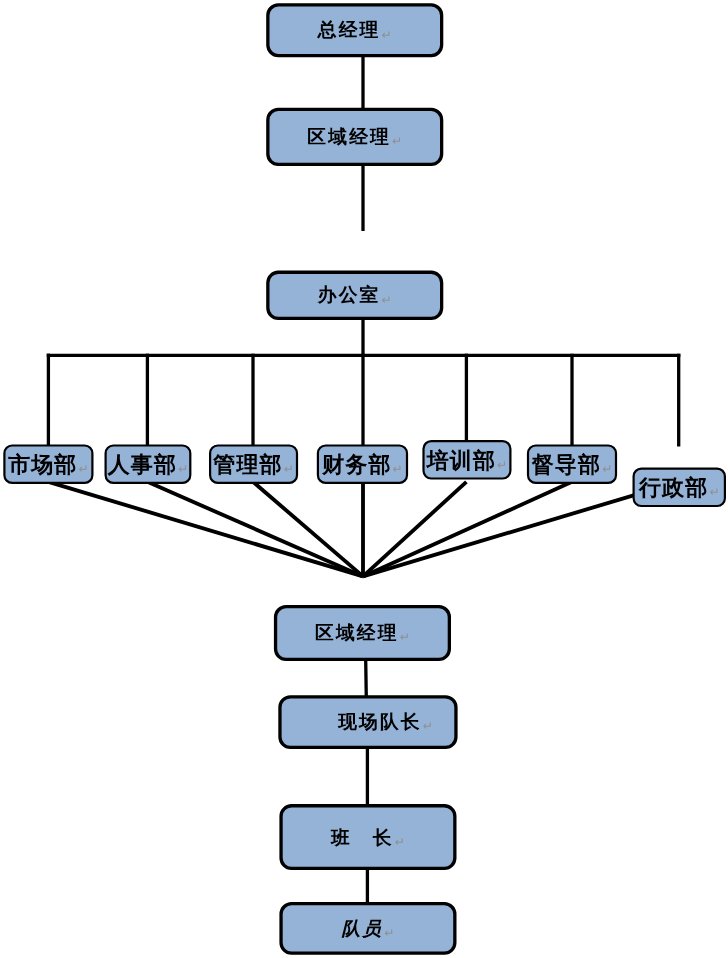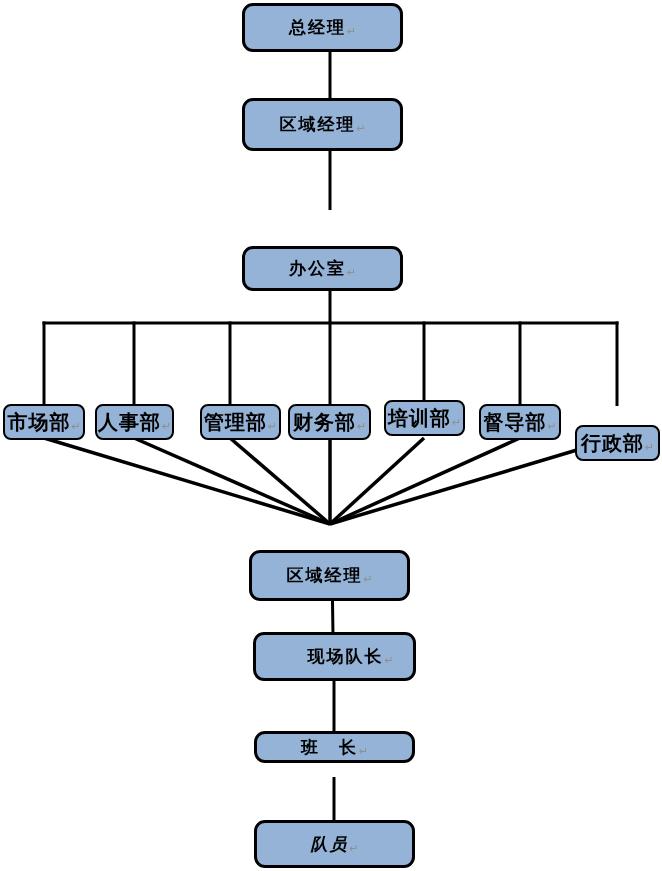--- a/index.html
+++ b/index.html
@@ -105,21 +105,21 @@
   </div>
 
   <div class="node dept" style="left:3px;top:404px;width:82px;height:36px;">
     <span class="label">市场部</span>
       <span class="pmark">↵</span>
   </div>
   <div class="node dept" style="left:95px;top:404px;width:79px;height:36px;">
     <span class="label">人事部</span>
       <span class="pmark">↵</span>
   </div>
-  <div class="node dept" style="left:200px;top:404px;width:81px;height:36px;">
+  <div class="node dept" style="left:190px;top:404px;width:81px;height:36px;">
     <span class="label">管理部</span>
       <span class="pmark">↵</span>
   </div>
   <div class="node dept" style="left:288px;top:404px;width:83px;height:36px;">
     <span class="label">财务部</span>
       <span class="pmark">↵</span>
   </div>
   <div class="node dept" style="left:384px;top:400px;width:81px;height:36px;align-items:center;">
     <span class="label">培训部</span>
       <span class="pmark">↵</span>
@@ -134,21 +134,21 @@
   </div>
 
   <div class="node" style="left:249px;top:550px;width:161px;height:51px;">
     <span class="label">区域经理</span>
       <span class="pmark">↵</span>
   </div>
   <div class="node" style="left:253px;top:632px;width:163px;height:49px;padding-left:32px;">
     <span class="label">现场队长</span>
       <span class="pmark">↵</span>
   </div>
-  <div class="node" style="left:254px;top:731px;width:161px;height:32px;">
+  <div class="node" style="left:254px;top:731px;width:161px;height:60px;">
     <span class="label">班　长</span>
       <span class="pmark">↵</span>
   </div>
   <div class="node" style="left:254px;top:820px;width:161px;height:48px;font-style:italic;">
     <span class="label">队员</span>
       <span class="pmark">↵</span>
   </div>
 
 </div>
 

